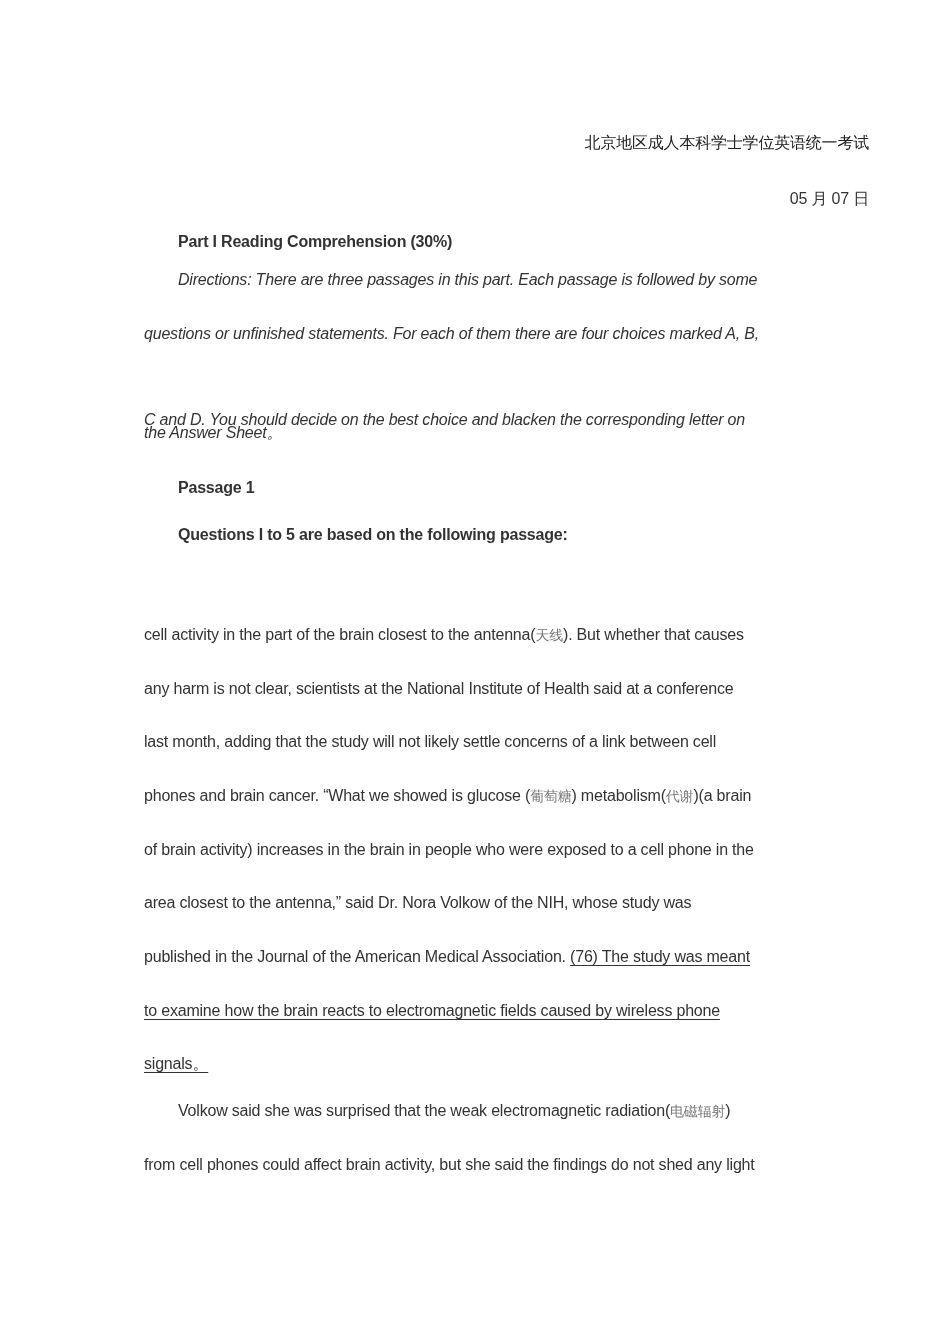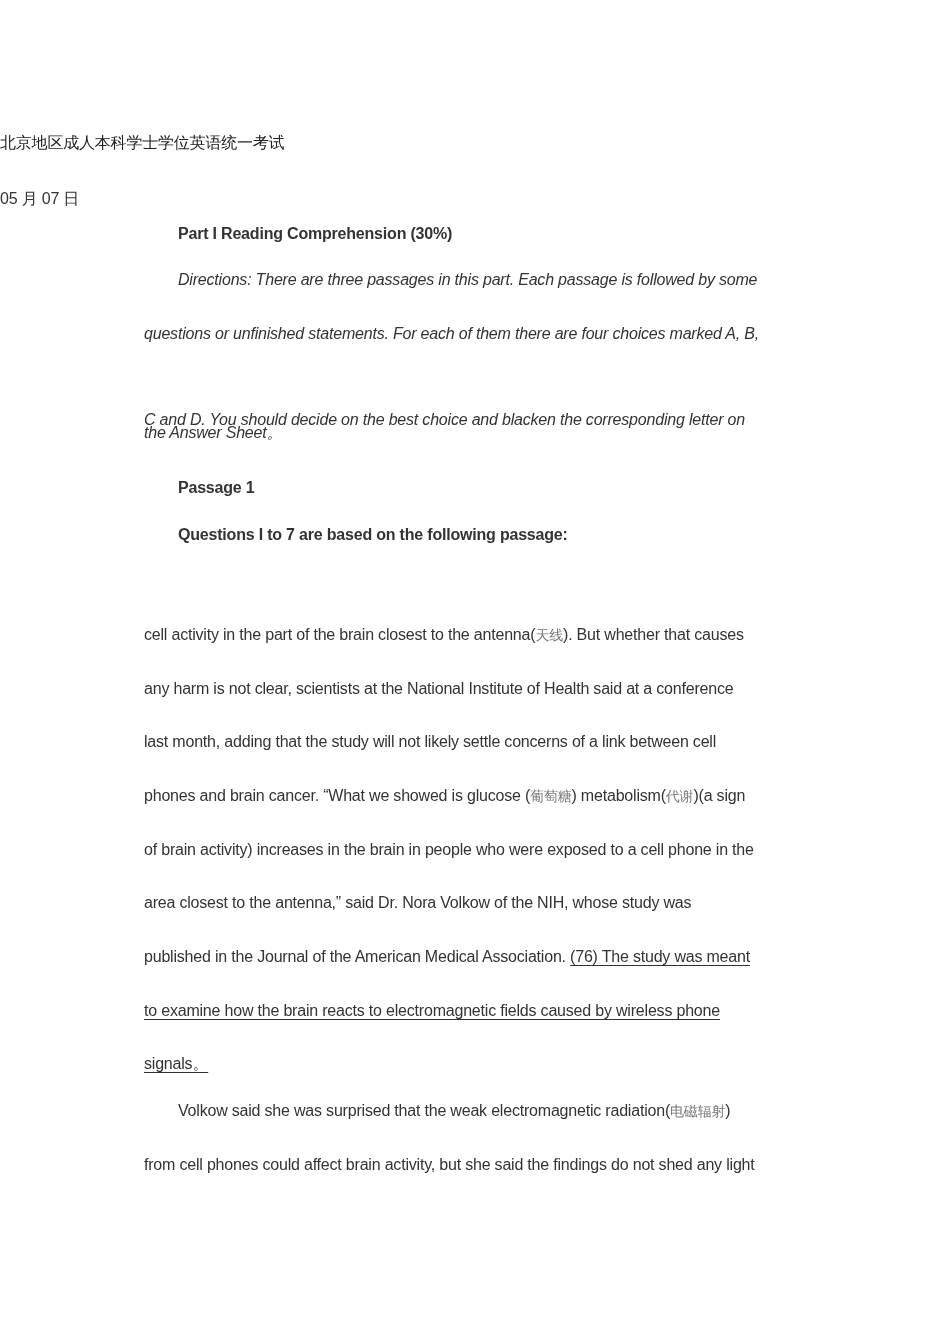--- a/index.html
+++ b/index.html
@@ -1,54 +1,54 @@
 <!DOCTYPE html>
 <html><head>
 <meta charset="utf-8">
 <style>
   html, body { margin:0; padding:0; background:#ffffff; }
   body { width:950px; height:1344px; position:relative; overflow:hidden;
          font-family:"Liberation Sans", sans-serif; color:#333333; font-size:16px; }
   .page { position:absolute; left:0; top:0; width:950px; height:1344px; }
   .line { position:absolute; left:144px; white-space:nowrap; line-height:20px; letter-spacing:-0.2px; }
   .indent { left:178px; }
-  .center { left:0; width:869px; text-align:left; }
+  .center { left:0; width:869px; text-align:right; }
   .title { font-family:"DejaVu Sans", sans-serif; font-size:16px; color:#222; }
   .bold { font-weight:bold; }
   .italic { font-style:italic; }
   .cn { color:#777; font-family:"DejaVu Serif", serif; font-size:14px; }
   .ul { text-decoration:underline; text-underline-offset:3px; }
 </style>
 </head>
 <body>
 
 <div class="page">
   <div class="line center title" style="top:133px;">北京地区成人本科学士学位英语统一考试</div>
   <div class="line center" style="top:189px;">05 月 07 日</div>
 
-  <div class="line indent bold" style="top:224px;text-align:right;">Part I  Reading Comprehension (30%)</div>
+  <div class="line indent bold" style="top:232px;text-align:right;">Part I  Reading Comprehension (30%)</div>
 
   <div class="line indent italic" style="top:270px;">Directions: There are three passages in this part. Each passage is followed by some</div>
   <div class="line italic" style="top:324px;">questions or unfinished statements. For each of them there are four choices marked A, B,</div>
   <div class="line italic" style="top:378px;margin-top:32px;">C and D. You should decide on the best choice and blacken the corresponding letter on</div>
   <div class="line italic" style="top:423px;">the Answer Sheet。</div>
 
   <div class="line indent bold" style="top:478px;">Passage 1</div>
-  <div class="line indent bold" style="top:525px;">Questions I to 7 are based on the following passage:</div>
+  <div class="line indent bold" style="top:525px;">Questions I to 5 are based on the following passage:</div>
 
 
   <div class="line" style="top:679px;">any harm is not clear, scientists at the National Institute of Health said at a conference</div>
 
   <div class="line" style="top:625px;">
     <span>cell activity in the part of the brain closest to the antenna(</span><span class="cn">天线</span><span>). But whether that causes</span>
   </div>
   <div class="line" style="top:732px;">last month, adding that the study will not likely settle concerns of  a link between cell</div>
 
   <div class="line" style="top:786px;">
-    <span>phones and brain cancer. “What we showed is glucose (</span><span class="cn">葡萄糖</span><span>) metabolism(</span><span class="cn">代谢</span><span>)(a sign</span>
+    <span>phones and brain cancer. “What we showed is glucose (</span><span class="cn">葡萄糖</span><span>) metabolism(</span><span class="cn">代谢</span><span>)(a brain</span>
   </div>
 
   <div class="line" style="top:840px;">of brain activity) increases in the brain in people who were exposed to a cell phone in the</div>
   <div class="line" style="top:893px;">area closest to the antenna,” said Dr. Nora Volkow of the NIH, whose study was</div>
 
   <div class="line" style="top:947px;">
     <span>published in the Journal of the American Medical Association. </span><span class="ul">(76) The study was meant </span>
   </div>
   <div class="line" style="top:1001px;">
     <span class="ul">to examine how the brain reacts to electromagnetic fields caused by wireless phone </span>

